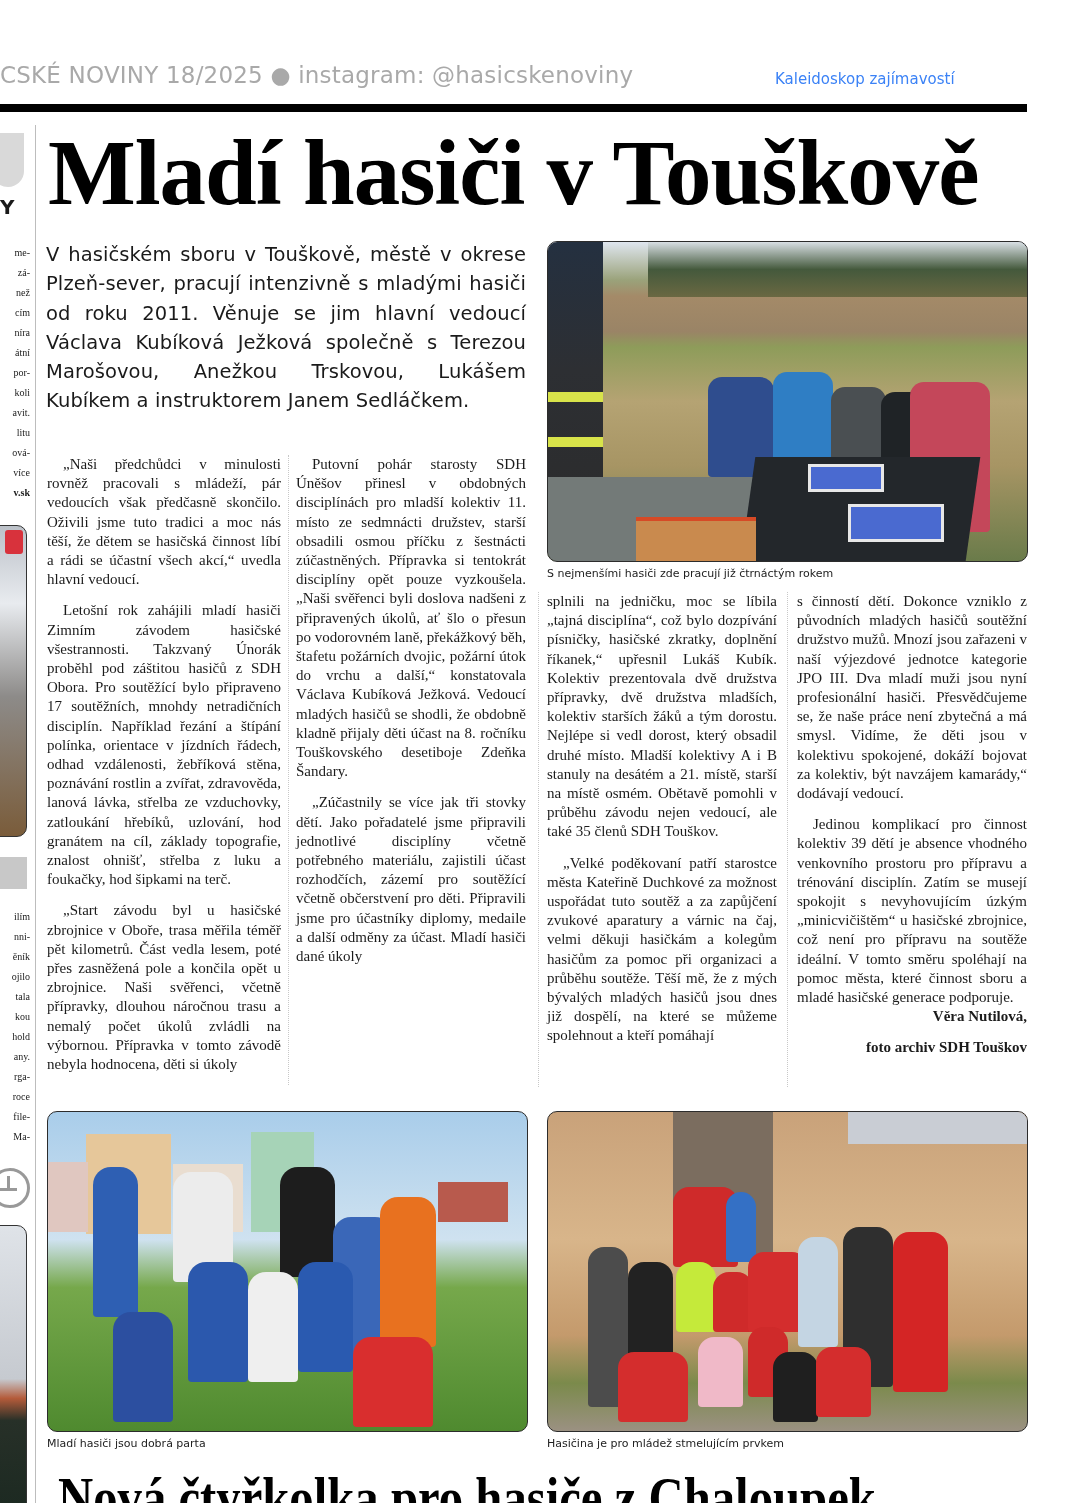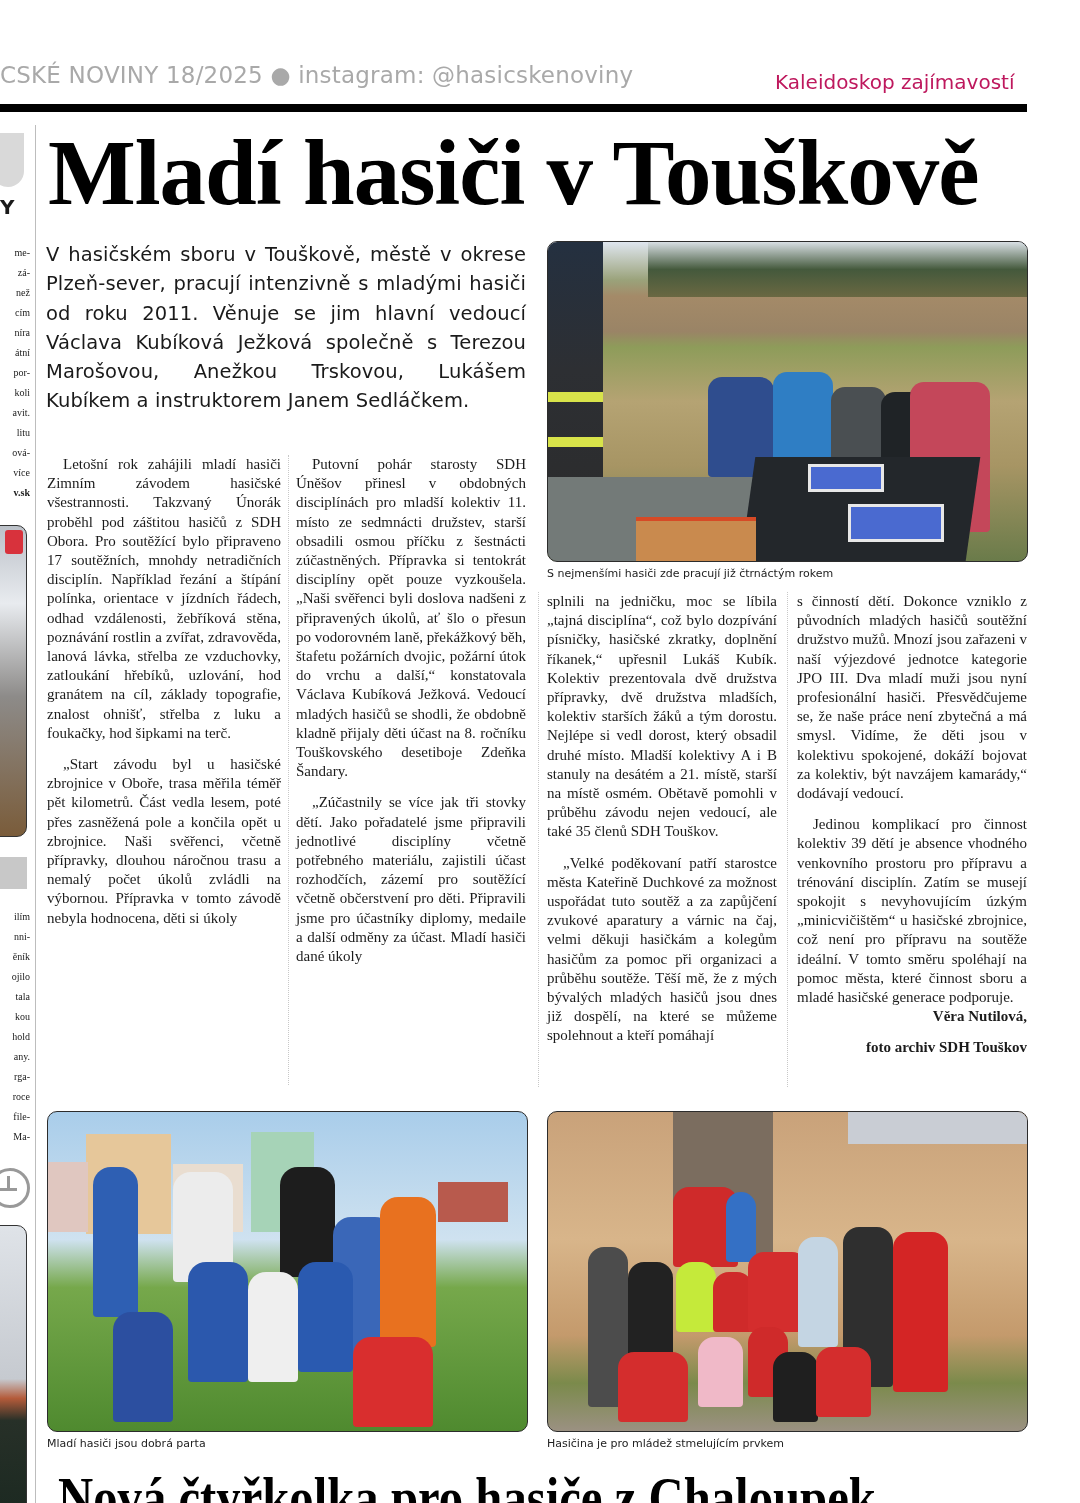--- a/index.html
+++ b/index.html
@@ -1,19 +1,19 @@
 <!DOCTYPE html>
 <html><head>
 <meta charset="utf-8">
 <style>
   html, body { margin:0; padding:0; background:#ffffff; }
   body { width:1080px; height:1503px; position:relative; overflow:hidden; font-family:"Liberation Serif", serif; color:#1a1a1a; }
 
   .header-left { position:absolute; left:0; top:62px; font-family:"DejaVu Sans", sans-serif; font-size:23px; color:#a9a9a9; white-space:nowrap; letter-spacing:0.2px; }
-  .header-right { position:absolute; left:775px; top:70px; font-family:"DejaVu Sans", sans-serif; font-size:20px; color:#be185d; white-space:nowrap; }
+  .header-right { position:absolute; left:775px; top:70px; font-family:"DejaVu Sans", sans-serif; font-size:15px; color:#3b82f6; white-space:nowrap; }
   .header-rule { position:absolute; left:0; top:104px; width:1027px; height:8px; background:#000; }
 
   .vrule { position:absolute; left:35px; top:125px; width:1px; height:1378px; background:#bdbdbd; }
 
   
   .left-strip { position:absolute; left:0; top:125px; width:30px; height:1378px; overflow:hidden; }
   .shield { position:absolute; left:-8px; top:8px; width:32px; height:54px; background:#d9d9d9; border-radius:0 0 16px 16px; }
   .shield-y { position:absolute; left:0; top:70px; font-family:"DejaVu Sans", sans-serif; font-weight:bold; font-size:20px; }
   .left-text { position:absolute; right:0; font-family:"Liberation Serif", serif; font-size:10px; line-height:20px; text-align:right; white-space:nowrap; }
   .left-photo1 { position:absolute; left:-10px; top:400px; width:35px; height:310px; border-radius:0 10px 10px 0; background:linear-gradient(180deg,#bcc1c8 0%,#e8ebef 25%,#8d8b89 55%,#7a5c3a 100%); border:1px solid #333; }
@@ -115,20 +115,21 @@
   <div class="clock-icon"></div>
   <div class="left-photo2"></div>
 </div>
 <div class="vrule"></div>
 
 <h1 class="title" style="margin:0;">Mladí hasiči v Touškově</h1>
 
 <div class="lead">V hasičském sboru v Touškově, městě v okrese Plzeň-sever, pracují intenzivně s mladými hasiči od roku 2011. Věnuje se jim hlavní vedoucí Václava Kubíková Ježková společně s Terezou Marošovou, Anežkou Trskovou, Lukášem Kubíkem a instruktorem Janem Sedláčkem.</div>
 
 <div class="col col1">
+  <p>„Naši předchůdci v minulosti rovněž pracovali s mládeží, pár vedoucích však předčasně skončilo. Oživili jsme tuto tradici a moc nás těší, že dětem se hasičská činnost líbí a rádi se účastní všech akcí,“ uvedla hlavní vedoucí.</p>
   <p>Letošní rok zahájili mladí hasiči Zimním závodem hasičské všestrannosti. Takzvaný Únorák proběhl pod záštitou hasičů z SDH Obora. Pro soutěžící bylo připraveno 17 soutěžních, mnohdy netradičních disciplín. Například řezání a štípání polínka, orientace v jízdních řádech, odhad vzdálenosti, žebříková stěna, poznávání rostlin a zvířat, zdravověda, lanová lávka, střelba ze vzduchovky, zatloukání hřebíků, uzlování, hod granátem na cíl, základy topografie, znalost ohnišť, střelba z luku a foukačky, hod šipkami na terč.</p>
   <p style="margin-bottom:0;">„Start závodu byl u hasičské zbrojnice v Oboře, trasa měřila téměř pět kilometrů. Část vedla lesem, poté přes zasněžená pole a končila opět u zbrojnice. Naši svěřenci, včetně přípravky, dlouhou náročnou trasu a nemalý počet úkolů zvládli na výbornou. Přípravka v tomto závodě nebyla hodnocena, děti si úkoly</p>
 </div>
 <div class="colrule" style="left:288px;top:455px;height:630px;"></div>
 <div class="col col2">
   <p>Putovní pohár starosty SDH Úněšov přinesl v obdobných disciplínách pro mladší kolektiv 11. místo ze sedmnácti družstev, starší obsadili osmou příčku z šestnácti zúčastněných. Přípravka si tentokrát disciplíny opět pouze vyzkoušela. „Naši svěřenci byli doslova nadšeni z připravených úkolů, ať šlo o přesun po vodorovném laně, překážkový běh, štafetu požárních dvojic, požární útok do vrchu a další,“ konstatovala Václava Kubíková Ježková. Vedoucí mladých hasičů se shodli, že obdobně kladně přijaly děti účast na 8. ročníku Touškovského desetiboje Zdeňka Šandary.</p>
   <p style="margin-bottom:0;">„Zúčastnily se více jak tři stovky dětí. Jako pořadatelé jsme připravili jednotlivé disciplíny včetně potřebného materiálu, zajistili účast rozhodčích, zázemí pro soutěžící včetně občerstvení pro děti. Připravili jsme pro účastníky diplomy, medaile a další odměny za účast. Mladí hasiči dané úkoly</p>
 </div>
 <div class="colrule" style="left:538px;top:592px;height:495px;"></div>
 <div class="col col3">

